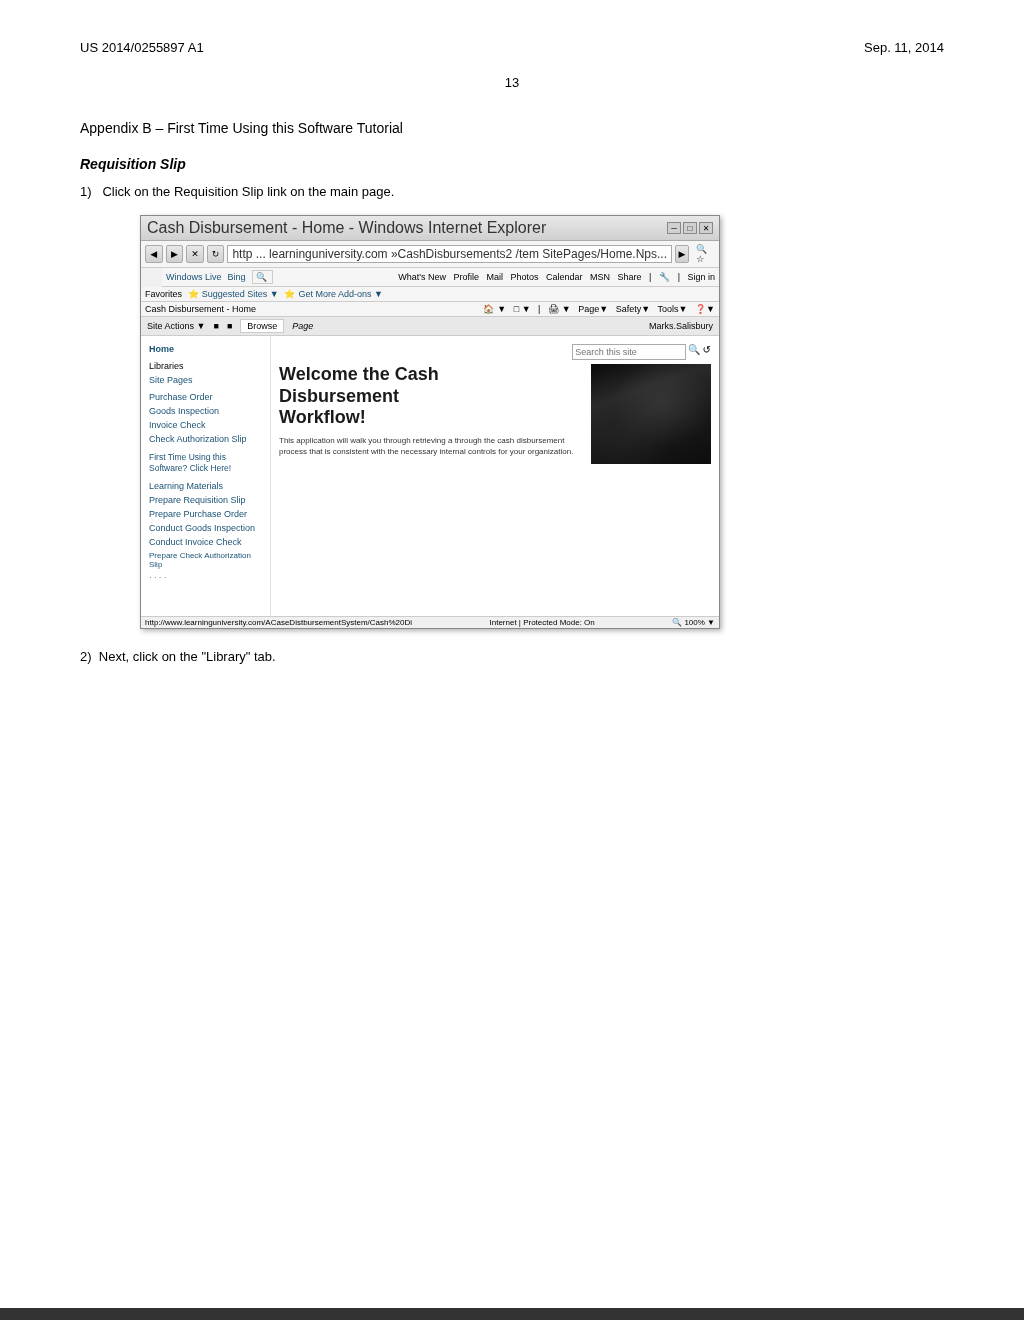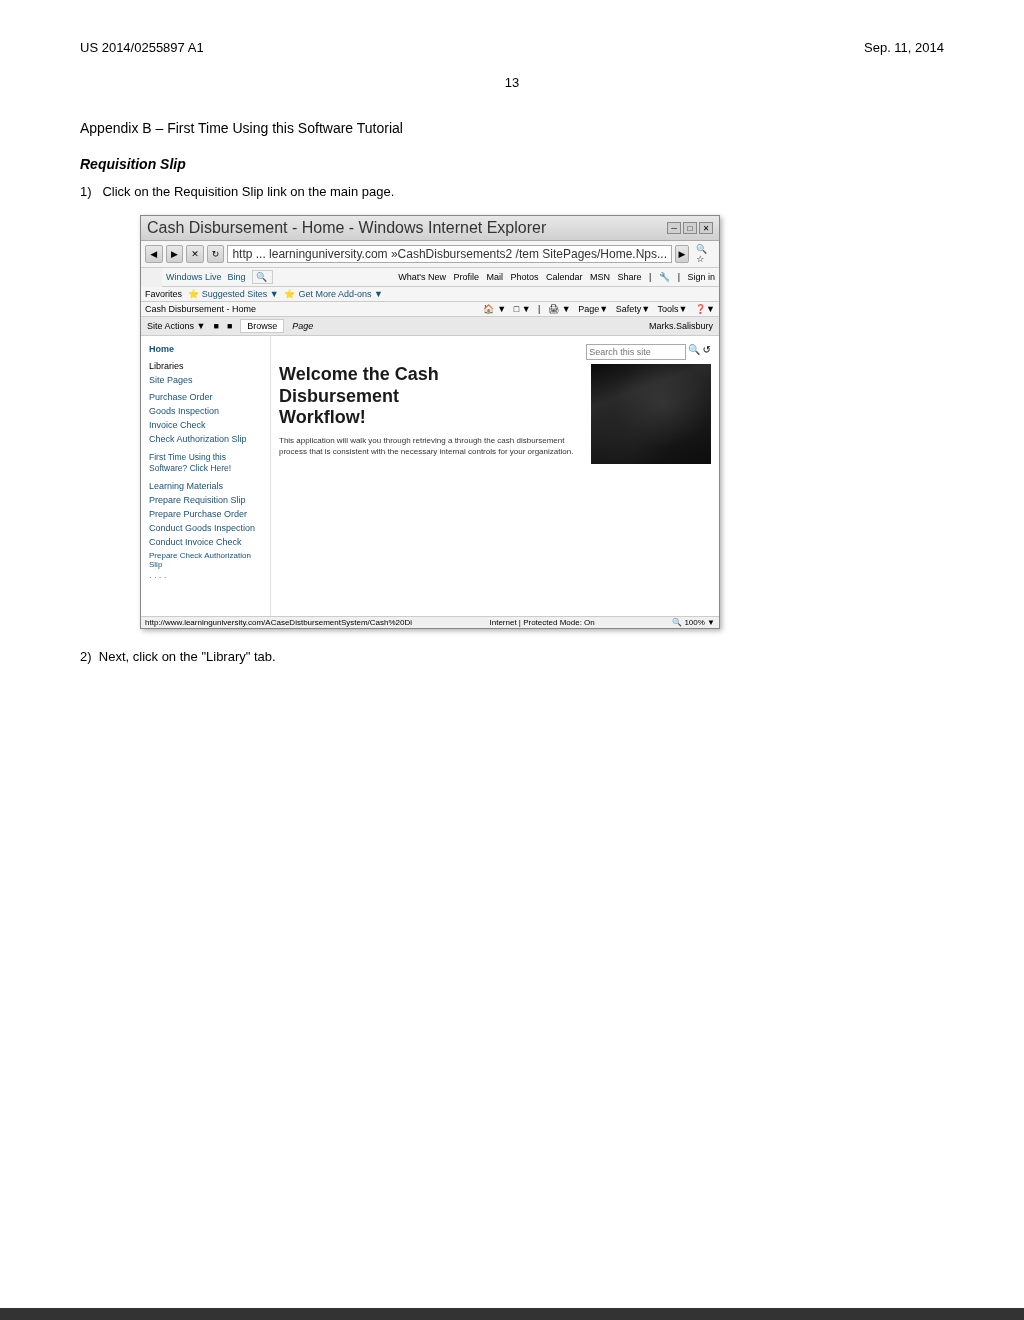--- a/index.html
+++ b/index.html
@@ -198,21 +198,21 @@
       position: relative;
     }
 
     .search-bar {
       display: flex;
       justify-content: flex-end;
       margin-bottom: 4px;
     }
 
     .search-input {
-      width: 100px;
+      width: 114px;
       height: 16px;
       border: 1px solid #aaa;
       font-size: 9px;
       padding: 0 2px;
     }
 
     .welcome-section {
       display: flex;
       gap: 8px;
     }

